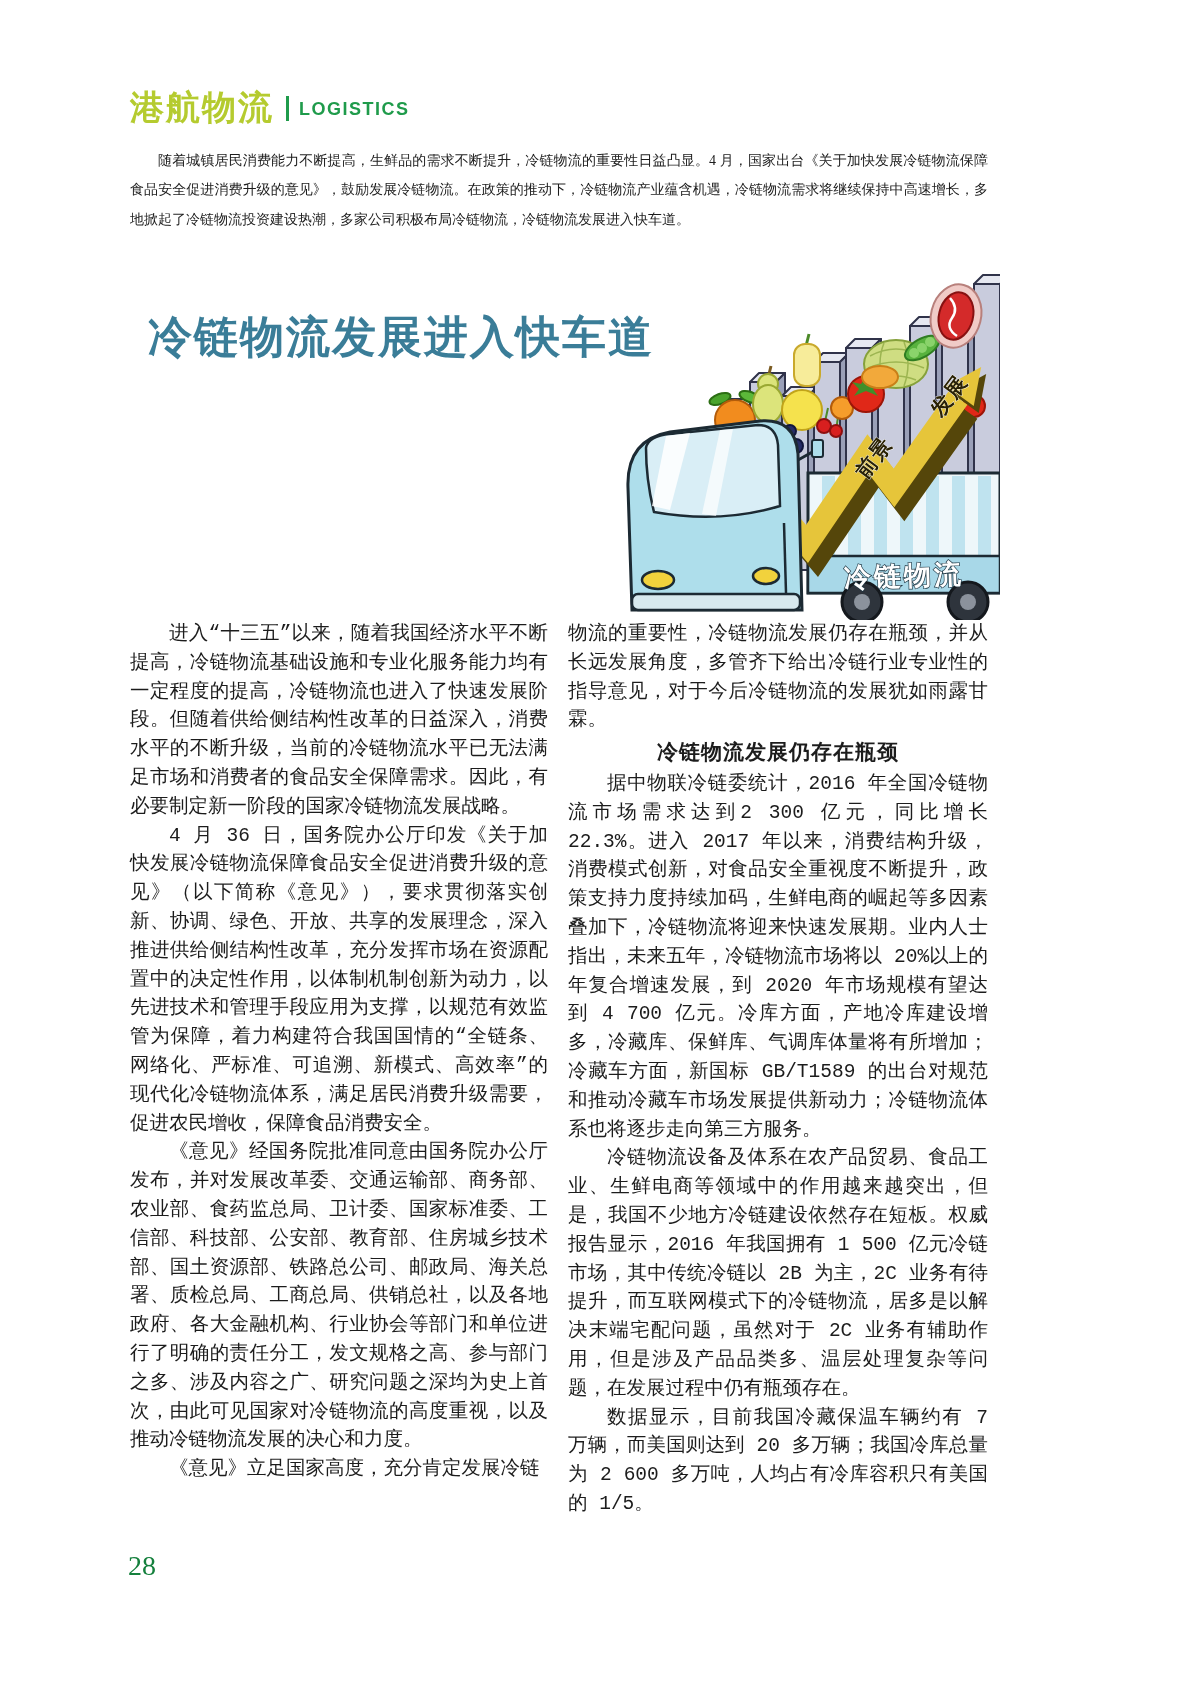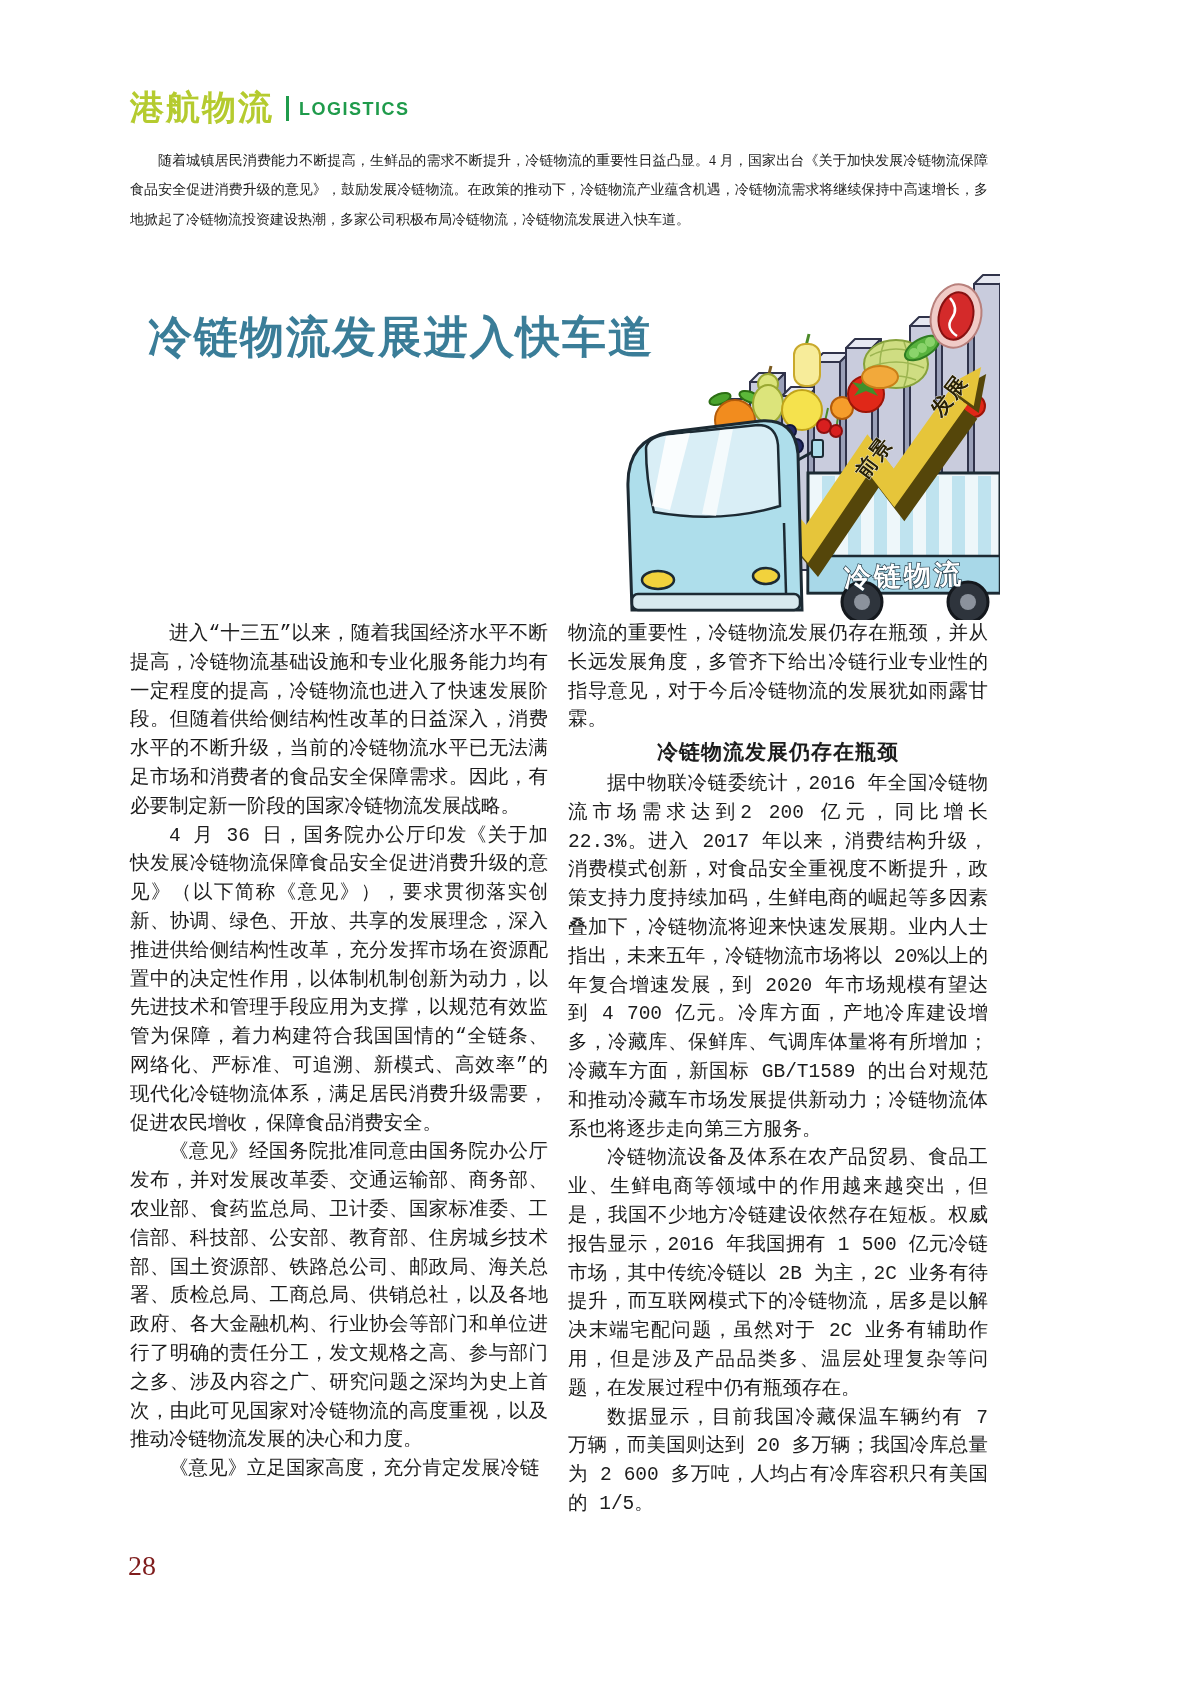--- a/index.html
+++ b/index.html
@@ -26,21 +26,21 @@
   .illustration { position:absolute; left:570px; top:246px; width:430px; height:362px; z-index:1; }
   .col { position:absolute; top:608px; font-size:19.5px; line-height:28.8px; text-align:justify; }
   .col-left  { left:130px; width:418px; }
   .col-right { left:568px; width:420px; }
   .col-para { text-align:justify;font-family:Liberation Mono, monospace; }
   .col-para.indent { text-indent:2em; }
   .col-subhead {
     font-size:21px; font-weight:bold; text-align:center; letter-spacing:1px;
     line-height:28.8px; margin:3px 0;
   }
-  .page-number { position:absolute; left:128px; top:1538px; font-size:28px; color:#7f1d1d; }
+  .page-number { position:absolute; left:128px; top:1538px; font-size:28px; color:#15803d; }
 </style>
 </head>
 <body>
 
 <div class="page">
 
   <header class="masthead">
     <span class="brand">港航物流</span>
     <span class="divider"></span>
     <span class="brand-en">LOGISTICS</span>
@@ -206,19 +206,19 @@
 
   <section class="col col-left">
       <p class="col-para indent">进入“十三五”以来，随着我国经济水平不断提高，冷链物流基础设施和专业化服务能力均有一定程度的提高，冷链物流也进入了快速发展阶段。但随着供给侧结构性改革的日益深入，消费水平的不断升级，当前的冷链物流水平已无法满足市场和消费者的食品安全保障需求。因此，有必要制定新一阶段的国家冷链物流发展战略。</p>
       <p class="col-para indent">4 月 36 日，国务院办公厅印发《关于加快发展冷链物流保障食品安全促进消费升级的意见》（以下简称《意见》），要求贯彻落实创新、协调、绿色、开放、共享的发展理念，深入推进供给侧结构性改革，充分发挥市场在资源配置中的决定性作用，以体制机制创新为动力，以先进技术和管理手段应用为支撑，以规范有效监管为保障，着力构建符合我国国情的“全链条、网络化、严标准、可追溯、新模式、高效率”的现代化冷链物流体系，满足居民消费升级需要，促进农民增收，保障食品消费安全。</p>
       <p class="col-para indent">《意见》经国务院批准同意由国务院办公厅发布，并对发展改革委、交通运输部、商务部、农业部、食药监总局、卫计委、国家标准委、工信部、科技部、公安部、教育部、住房城乡技术部、国土资源部、铁路总公司、邮政局、海关总署、质检总局、工商总局、供销总社，以及各地政府、各大金融机构、行业协会等部门和单位进行了明确的责任分工，发文规格之高、参与部门之多、涉及内容之广、研究问题之深均为史上首次，由此可见国家对冷链物流的高度重视，以及推动冷链物流发展的决心和力度。</p>
       <p class="col-para indent">《意见》立足国家高度，充分肯定发展冷链</p>
     </section>
   <section class="col col-right">
       <p class="col-para">物流的重要性，冷链物流发展仍存在瓶颈，并从长远发展角度，多管齐下给出冷链行业专业性的指导意见，对于今后冷链物流的发展犹如雨露甘霖。</p>
       <h3 class="col-subhead">冷链物流发展仍存在瓶颈</h3>
-      <p class="col-para indent">据中物联冷链委统计，2016 年全国冷链物流市场需求达到2 200 亿元，同比增长 22.3%。进入 2017 年以来，消费结构升级，消费模式创新，对食品安全重视度不断提升，政策支持力度持续加码，生鲜电商的崛起等多因素叠加下，冷链物流将迎来快速发展期。业内人士指出，未来五年，冷链物流市场将以 20%以上的年复合增速发展，到 2020 年市场规模有望达到 4 700 亿元。冷库方面，产地冷库建设增多，冷藏库、保鲜库、气调库体量将有所增加；冷藏车方面，新国标 GB/T1589 的出台对规范和推动冷藏车市场发展提供新动力；冷链物流体系也将逐步走向第三方服务。</p>
+      <p class="col-para indent">据中物联冷链委统计，2016 年全国冷链物流市场需求达到2 300 亿元，同比增长 22.3%。进入 2017 年以来，消费结构升级，消费模式创新，对食品安全重视度不断提升，政策支持力度持续加码，生鲜电商的崛起等多因素叠加下，冷链物流将迎来快速发展期。业内人士指出，未来五年，冷链物流市场将以 20%以上的年复合增速发展，到 2020 年市场规模有望达到 4 700 亿元。冷库方面，产地冷库建设增多，冷藏库、保鲜库、气调库体量将有所增加；冷藏车方面，新国标 GB/T1589 的出台对规范和推动冷藏车市场发展提供新动力；冷链物流体系也将逐步走向第三方服务。</p>
       <p class="col-para indent">冷链物流设备及体系在农产品贸易、食品工业、生鲜电商等领域中的作用越来越突出，但是，我国不少地方冷链建设依然存在短板。权威报告显示，2016 年我国拥有 1 500 亿元冷链市场，其中传统冷链以 2B 为主，2C 业务有待提升，而互联网模式下的冷链物流，居多是以解决末端宅配问题，虽然对于 2C 业务有辅助作用，但是涉及产品品类多、温层处理复杂等问题，在发展过程中仍有瓶颈存在。</p>
       <p class="col-para indent">数据显示，目前我国冷藏保温车辆约有 7 万辆，而美国则达到 20 多万辆；我国冷库总量为 2 600 多万吨，人均占有冷库容积只有美国的 1/5。</p>
     </section>
 
   <div class="page-number">28</div>
 </div>
 
 </body></html>

